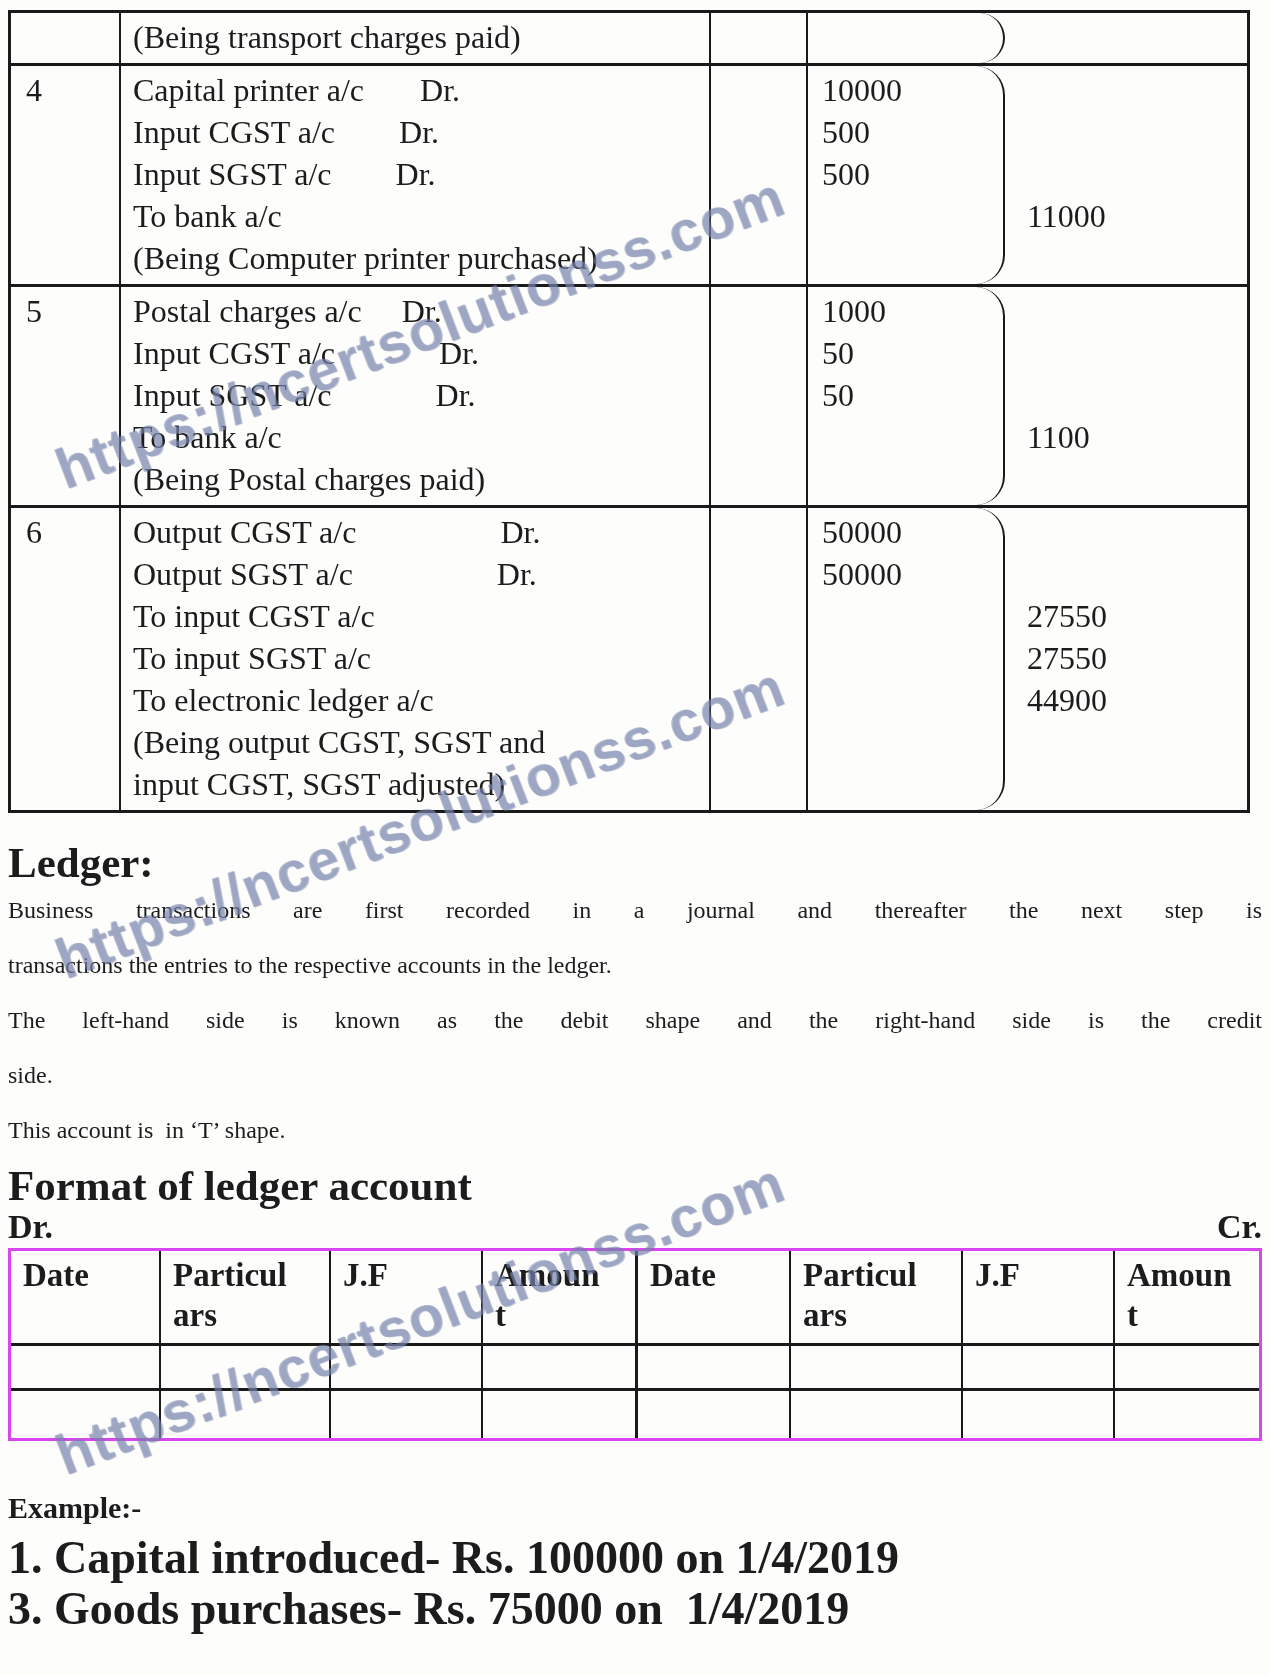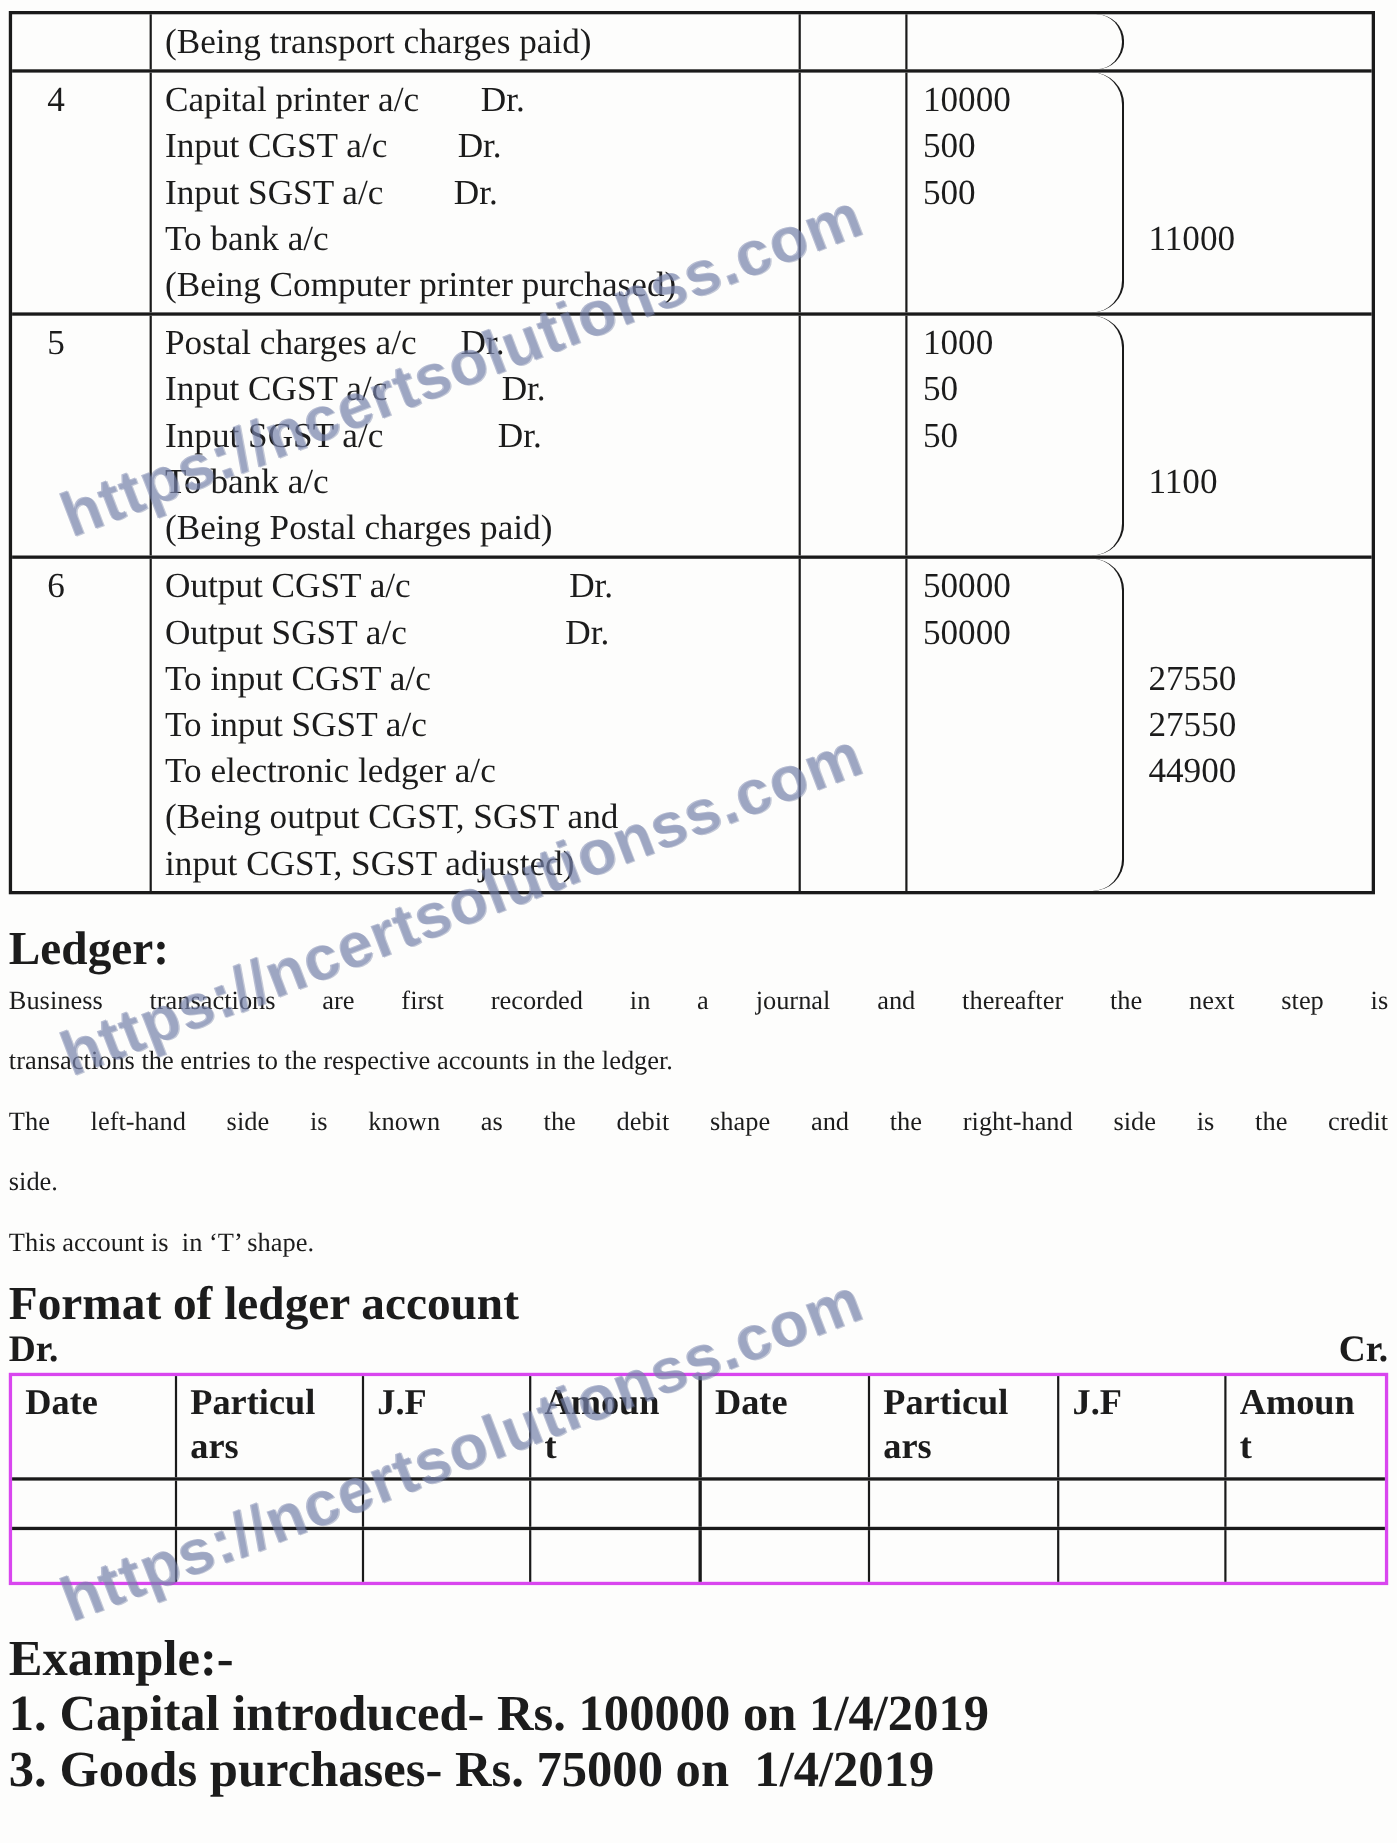--- a/index.html
+++ b/index.html
@@ -36,21 +36,20 @@
   .jtable{
     width:1242px;
     border:3px solid #1a1a1a;
     box-sizing:border-box;
     background:transparent;
   }
   .jrow{
     display:grid;
     grid-template-columns:110px 590px 97px 197px auto;
     border-bottom:3px solid #1a1a1a;
-    padding-left:17px;
   }
   .jrow:last-child{border-bottom:none;}
   .jcell{
     border-right:2px solid #1a1a1a;
     padding:3px 0 5px 12px;
     font-size:32px;
     line-height:42px;
     white-space:pre-wrap;
     box-sizing:border-box;
   }
@@ -109,21 +108,21 @@
     line-height:40px;
     white-space:pre-wrap;
   }
   .lcell.mid{border-right:3px solid #1a1a1a;}
   .lcell:last-child{border-right:none;}
   .lrow.empty .lcell{padding:0 0 0 12px;font-weight:400;}
   .lrow.r1 .lcell{height:42px;}
   .lrow.r2 .lcell{height:47px;}
 
   
-  .example-head{margin-top:42px;font-size:46px;line-height:49px;}
+  .example-head{margin-top:42px;font-size:30px;line-height:49px;}
   .ex-item{
     font-weight:700;
     font-size:46px;
     line-height:51px;
     white-space:pre-wrap;
   }
 </style>
 </head>
 <body>
 

